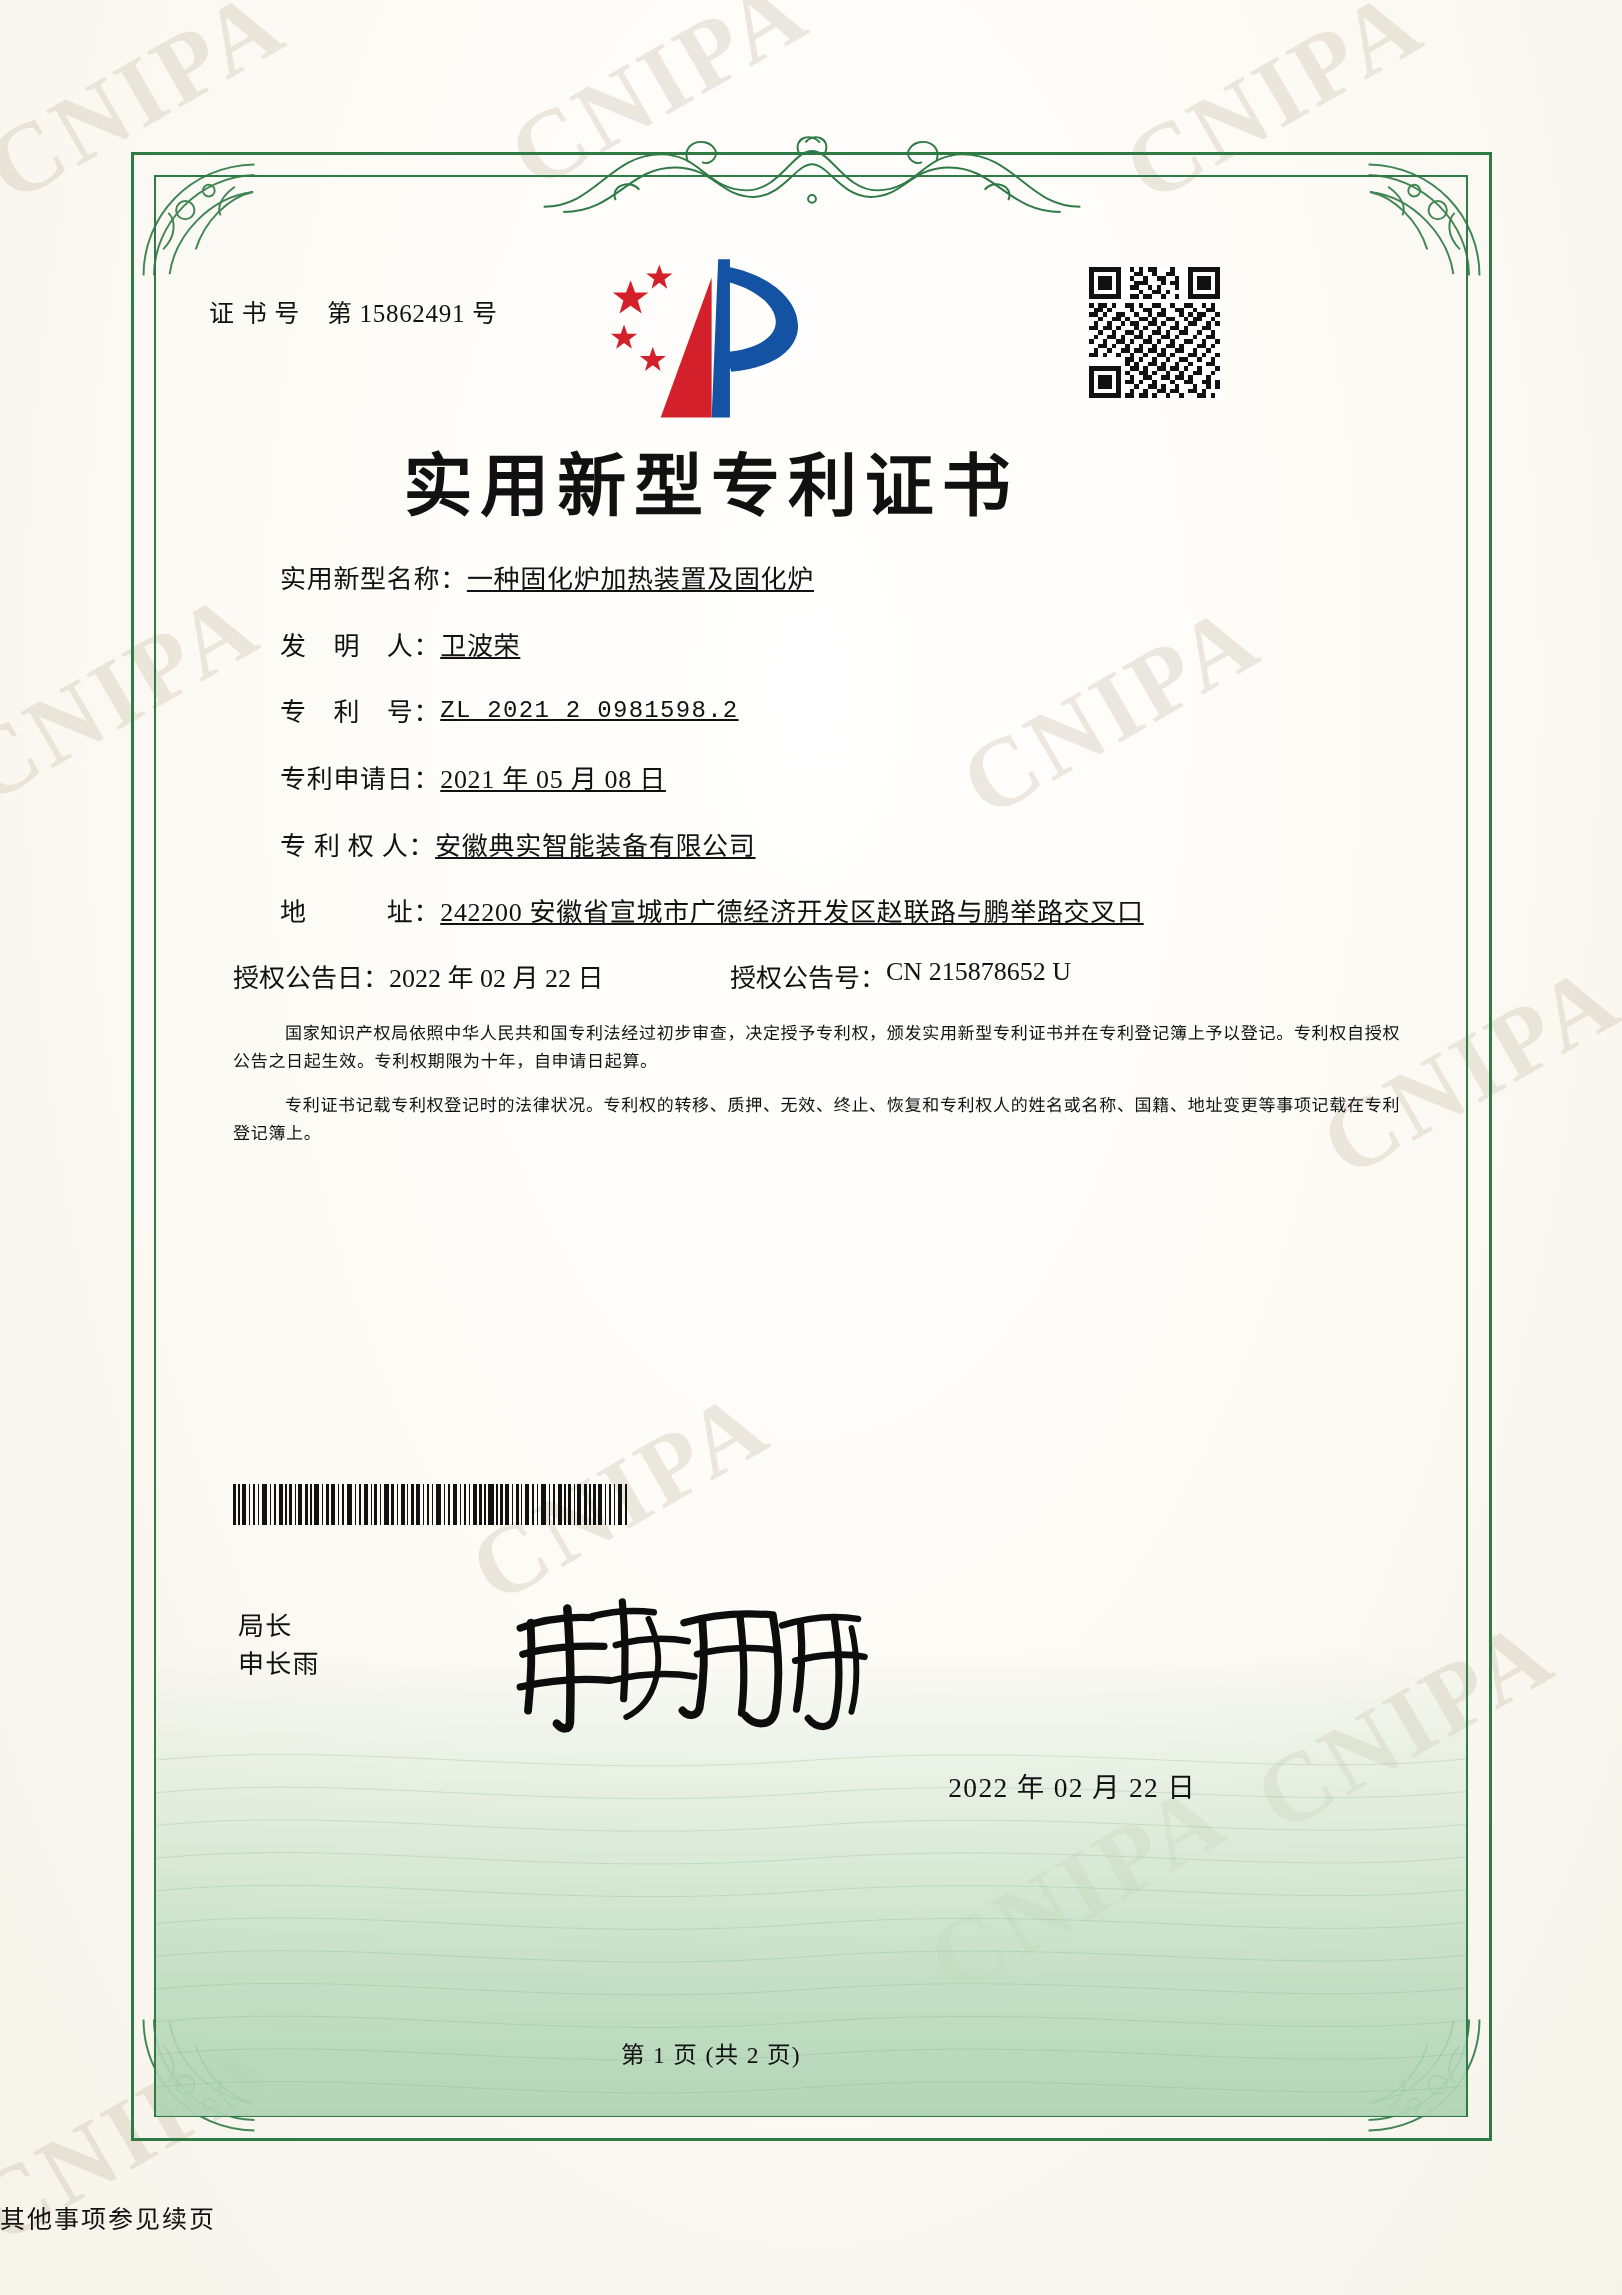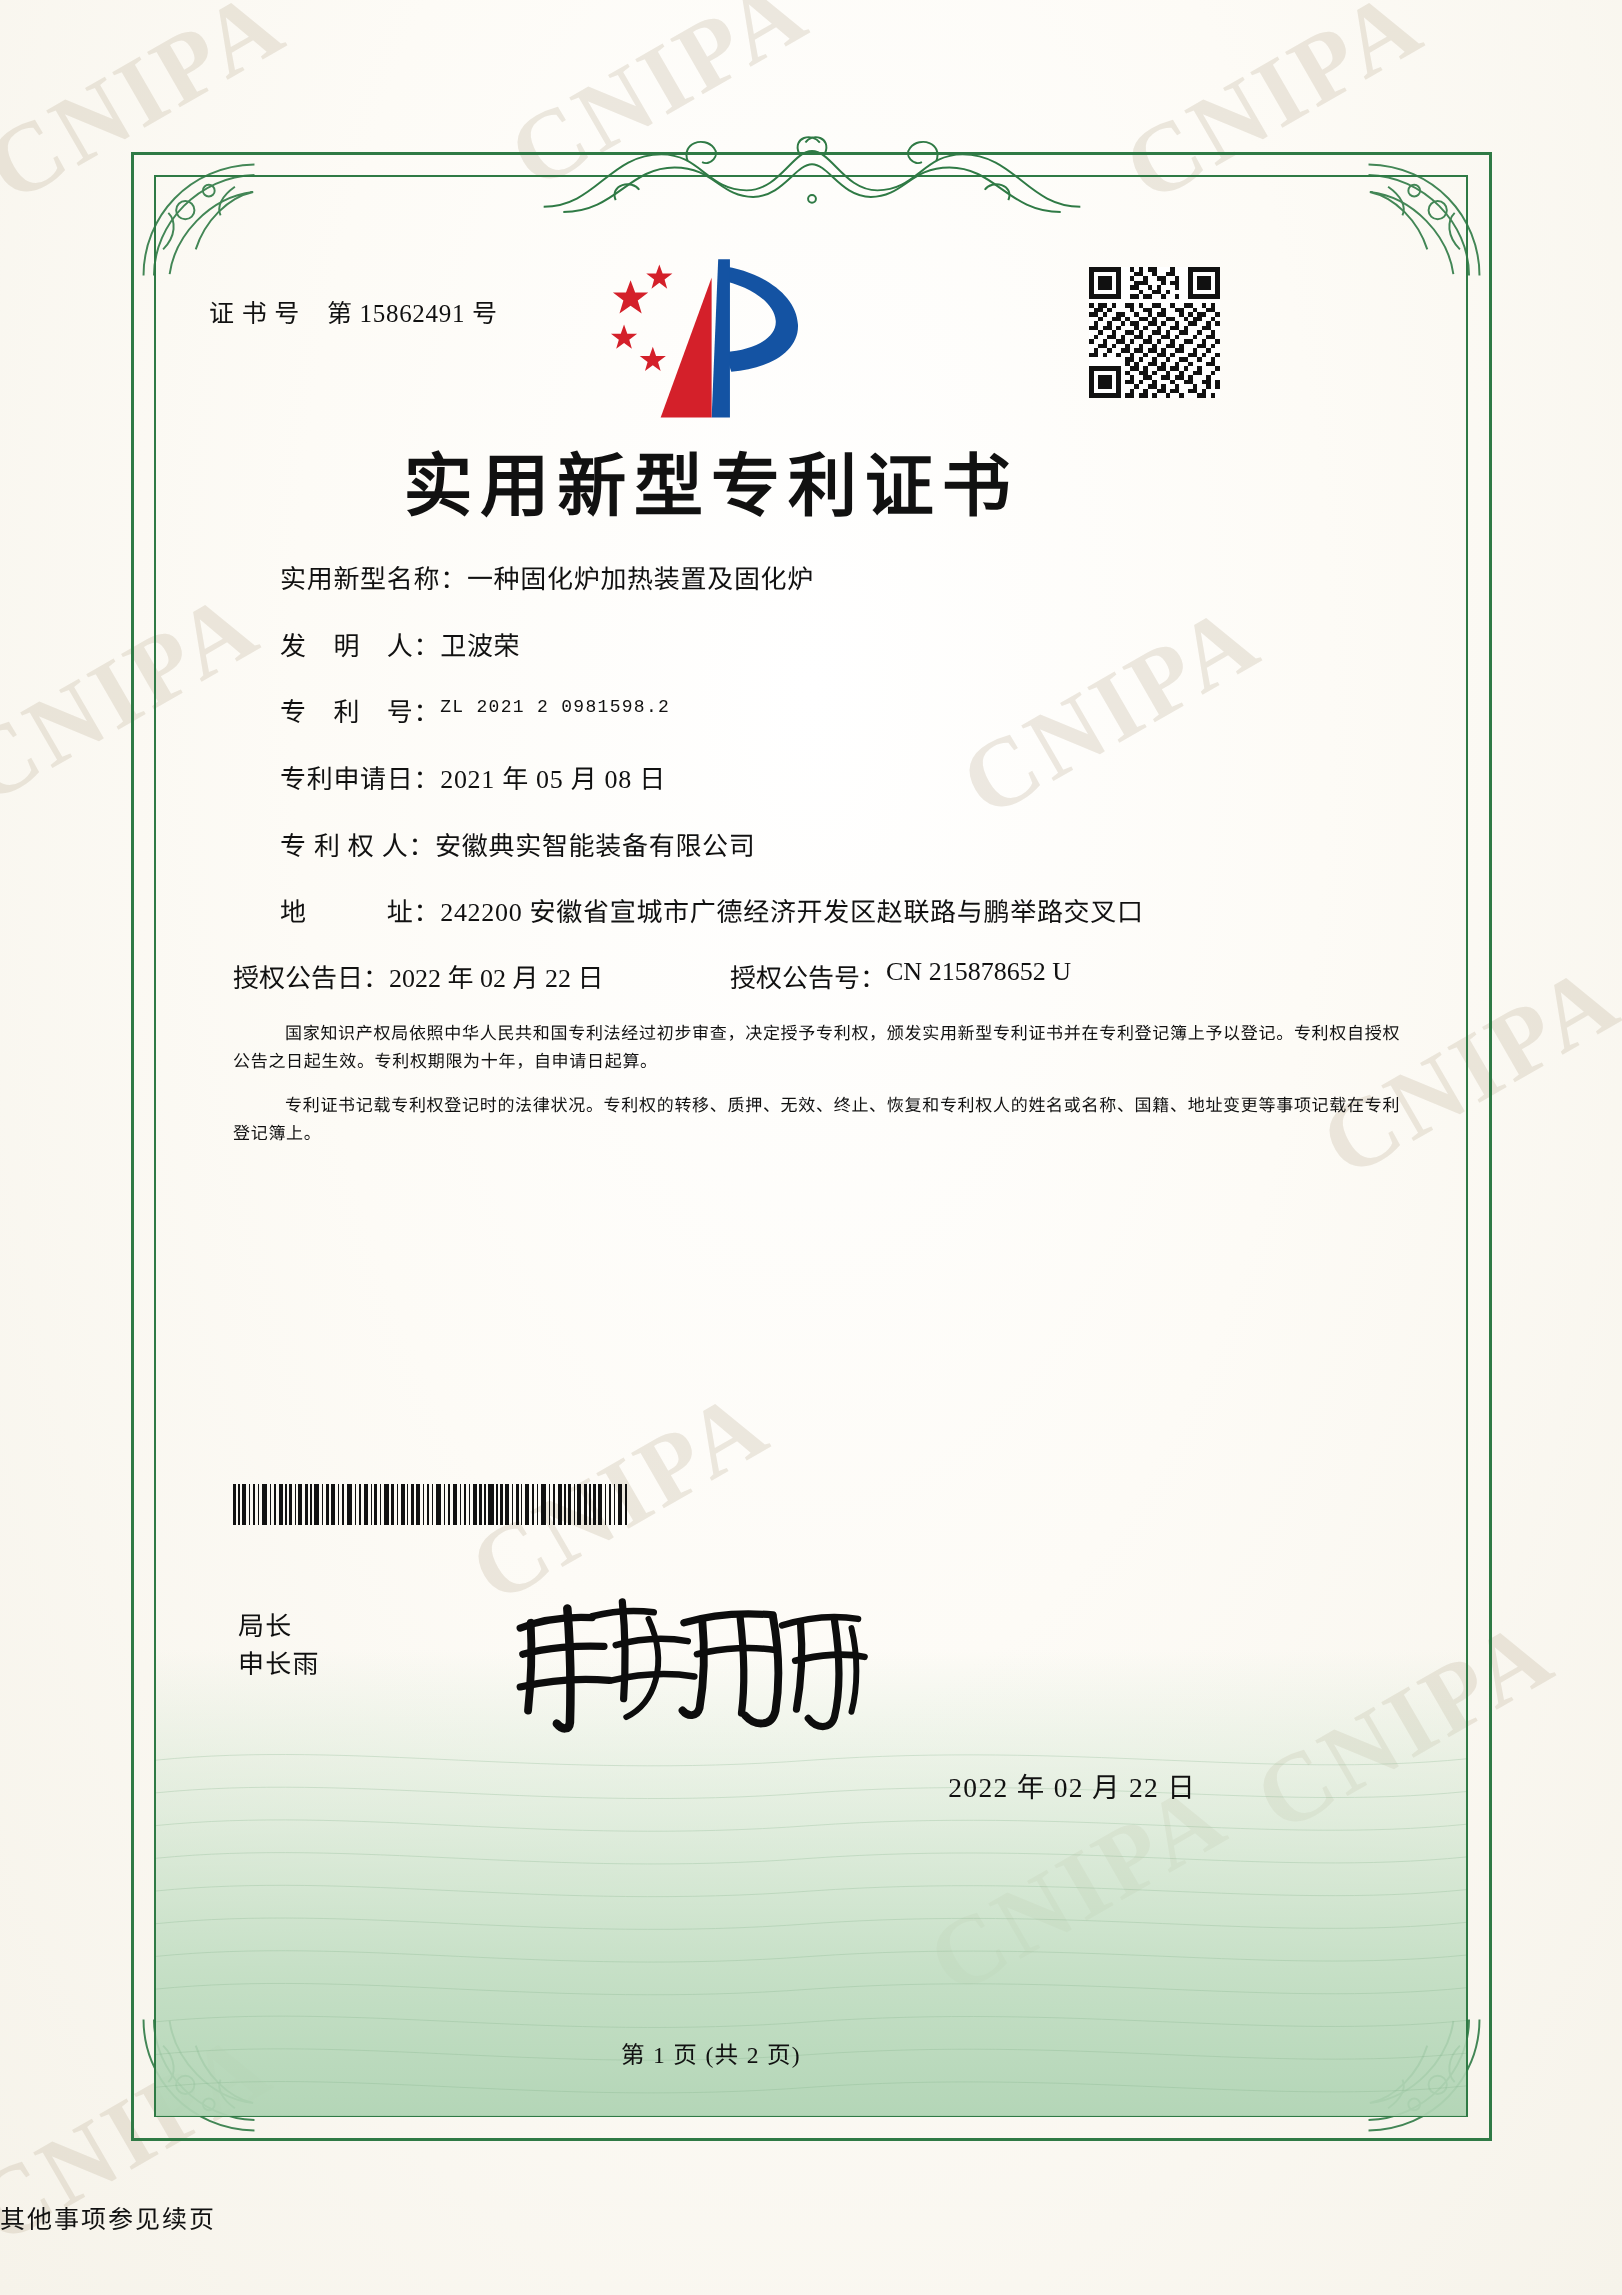--- a/index.html
+++ b/index.html
@@ -170,24 +170,25 @@
     margin-left: 47px;
   }
   .field .lab {
     flex: 0 0 auto;
     white-space: pre;
     letter-spacing: 0.7px;
   }
   .field .val {
     flex: 1 1 auto;
     letter-spacing: 0.7px;
+    text-decoration: underline;
   }
   .field .val.mono {
     font-family: "Liberation Mono", "DejaVu Sans Mono", monospace;
-    font-size: 18px;
+    font-size: 24px;
     letter-spacing: 1.3px;
   }
 
   .row-two {
     display: flex;
     align-items: flex-end;
     font-size: 26px;
     color: #111;
     margin-bottom: 26px;
   }

